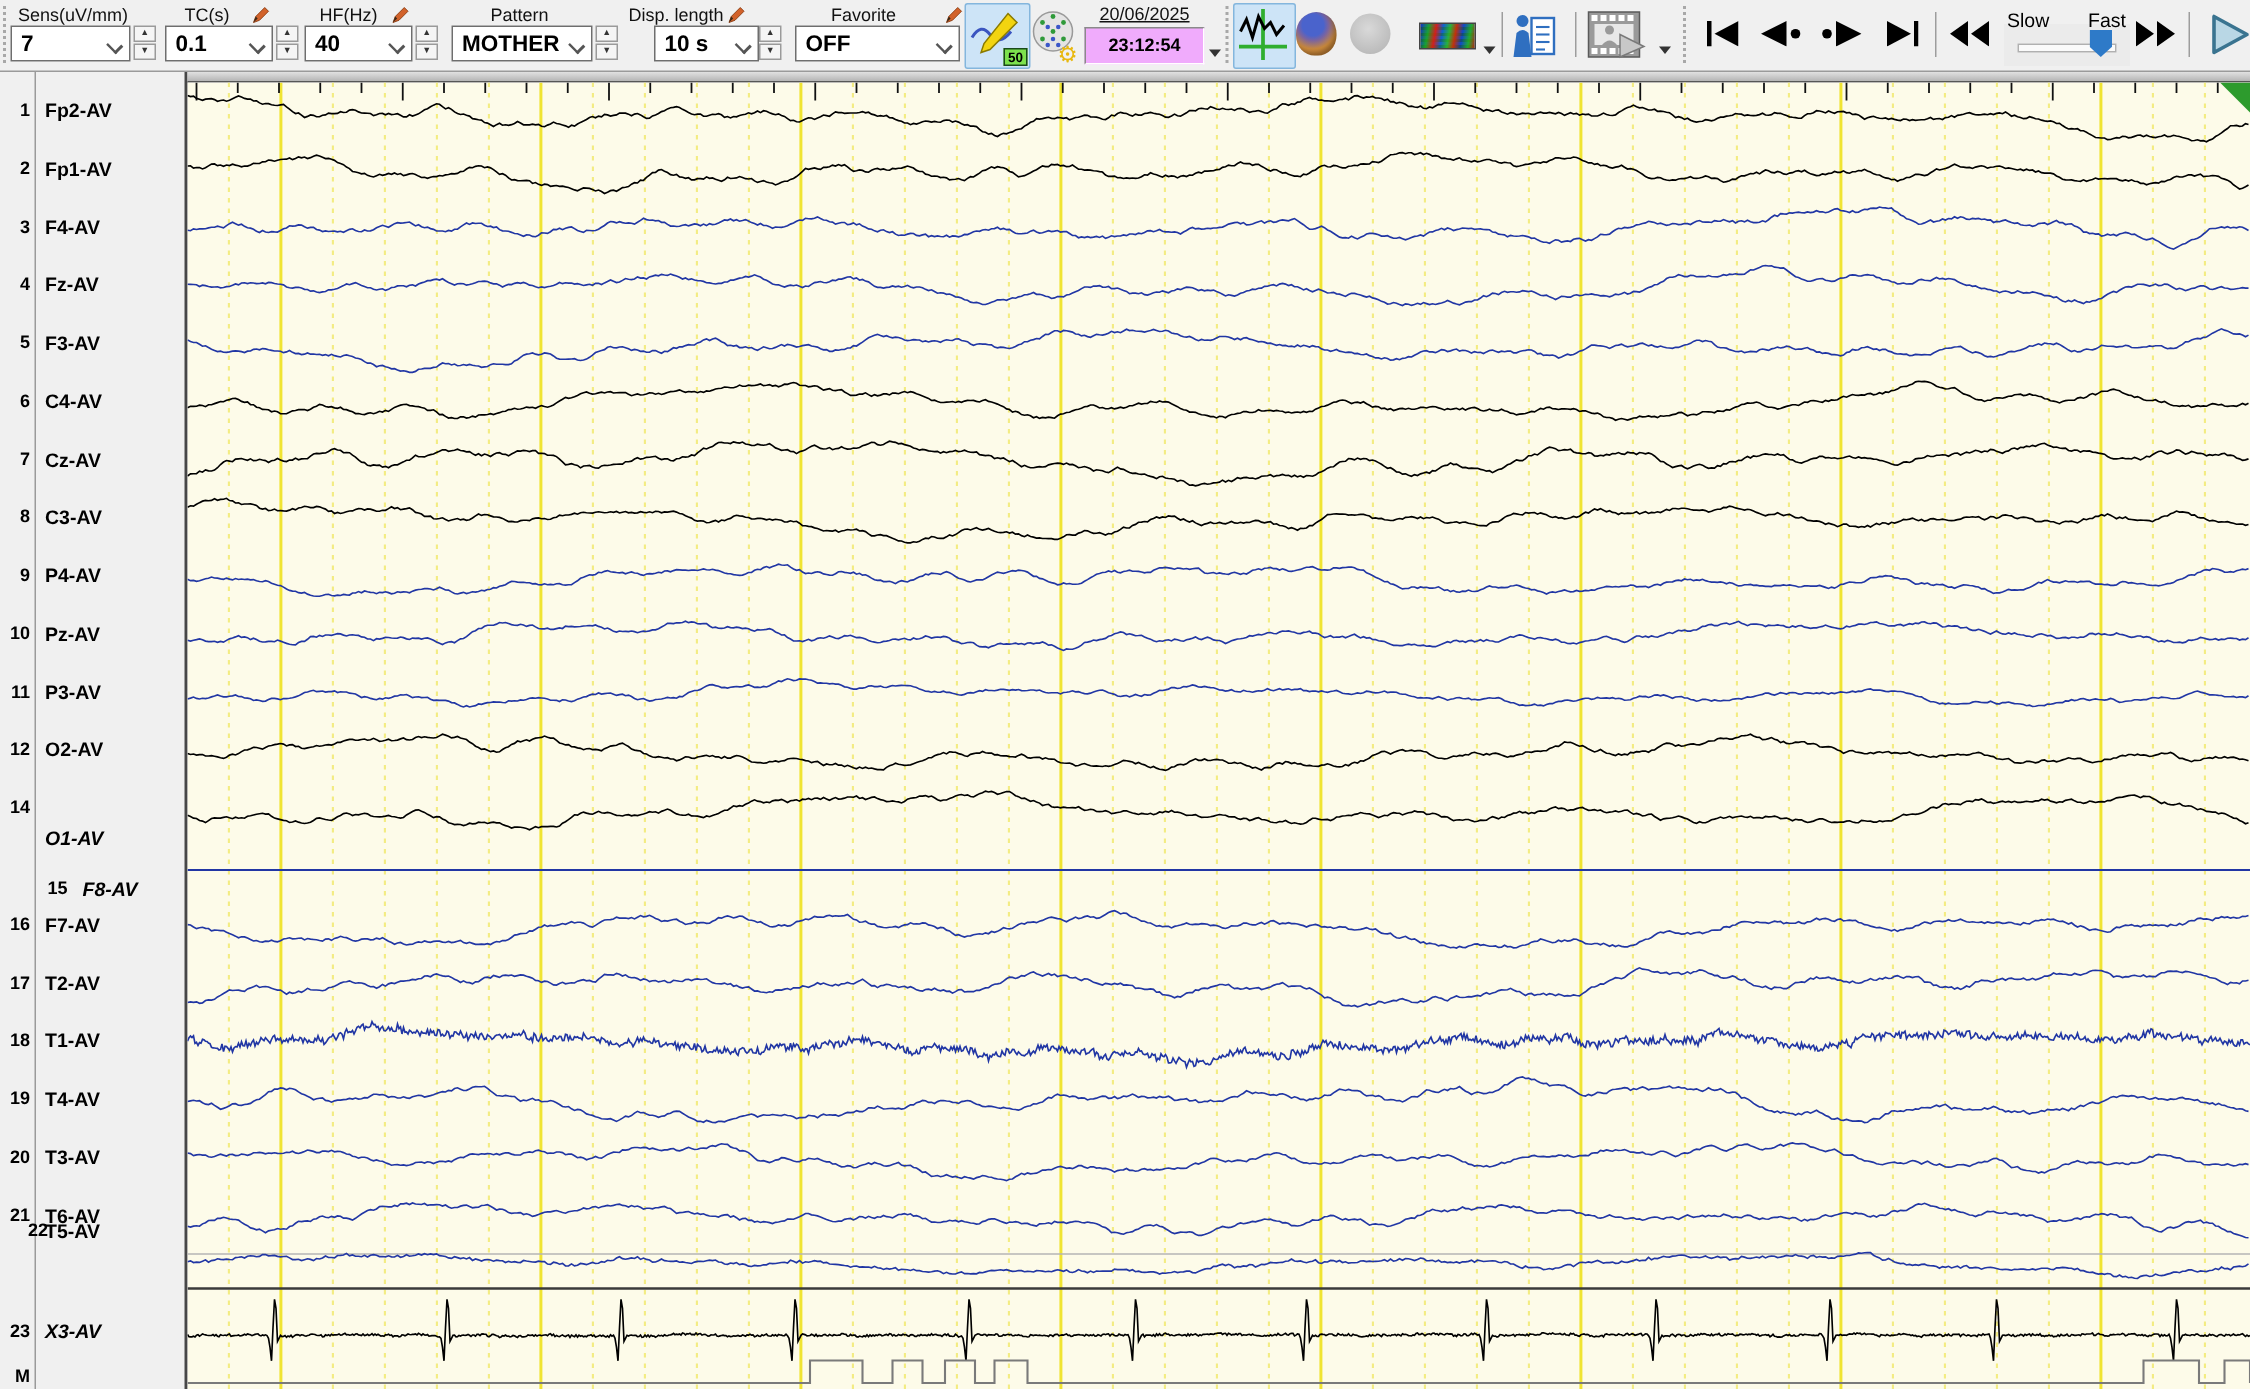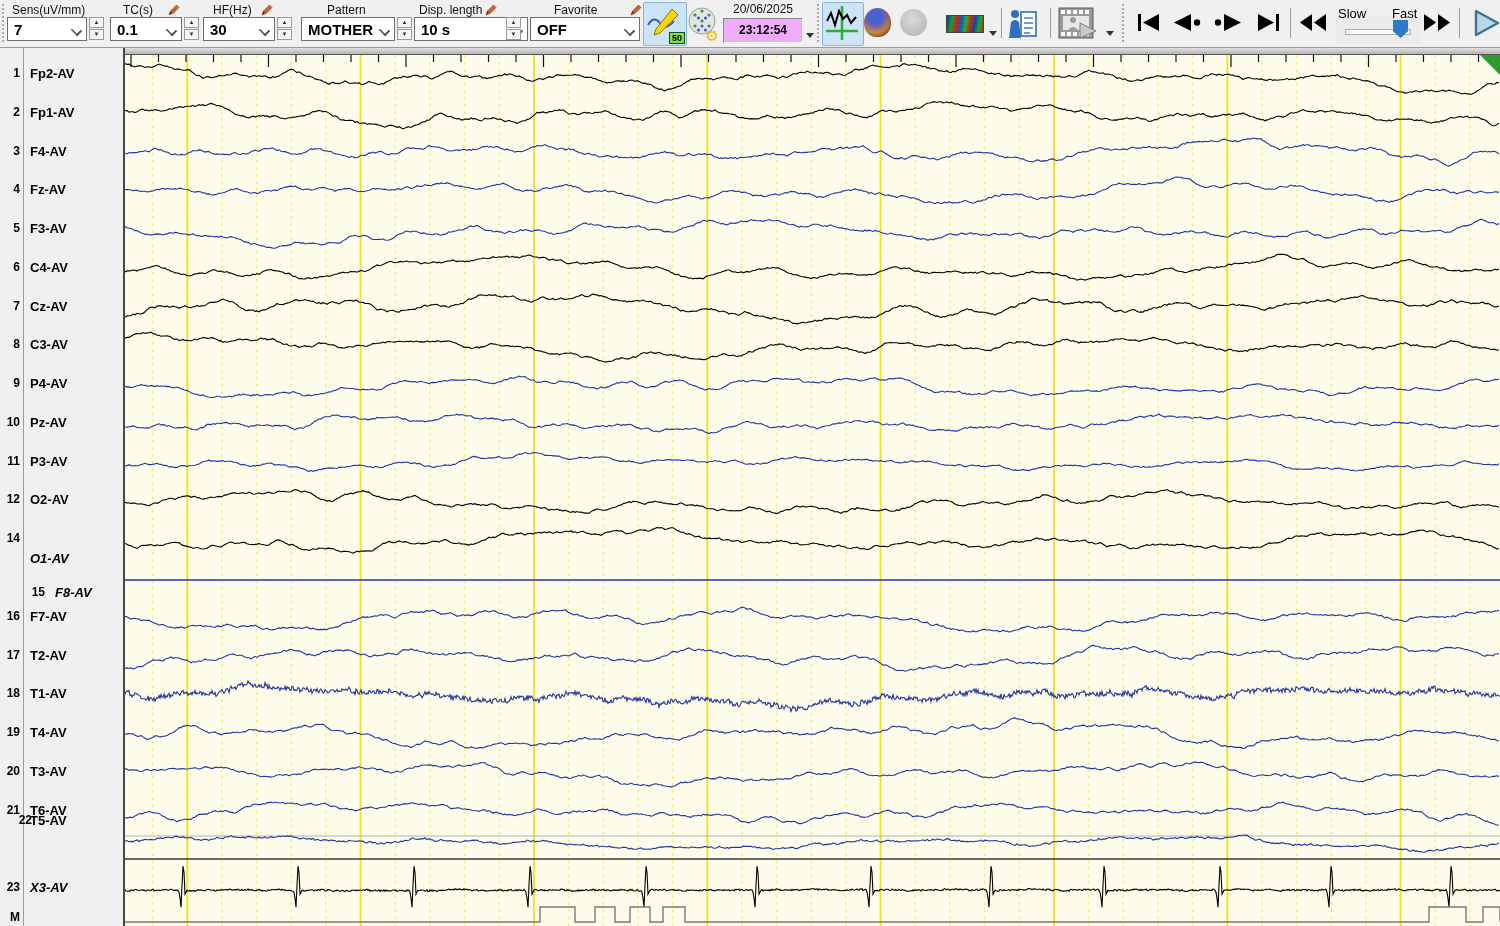--- a/index.html
+++ b/index.html
@@ -18,21 +18,21 @@
                border-right:2px solid #555;border-bottom:2px solid #555;transform:rotate(45deg) scale(1,.8);}
   .spinner{position:absolute;top:17px;width:15px;height:24px;}
   .spinner .sb{position:absolute;left:0;width:15px;height:11px;background:#f5f5f5;border:1px solid #9a9a9a;
                box-sizing:border-box;font-size:6px;line-height:9px;text-align:center;color:#333;cursor:pointer;}
   .spinner .up{top:0;} .spinner .dn{top:12px;}
   .pencil{position:absolute;top:3px;width:14px;height:13px;}
   .sep{position:absolute;top:8px;width:1px;height:30px;background:#9d9d9d;}
   .tbtn{position:absolute;cursor:pointer;}
   .tbtn.selected{background:#cde4f7;border:1px solid #84b6dd;border-radius:2px;}
   .datetime{position:absolute;left:723px;top:2px;width:80px;}
-  .date{font-size:12px;color:#111;text-align:center;}
+  .date{font-size:12px;color:#111;text-align:center;text-decoration:underline;}
   .clock{margin-top:2px;height:23px;background:#f0abfc;border-top:1px solid #8a8a8a;border-left:1px solid #8a8a8a;
          border-right:1px solid #fff;border-bottom:1px solid #fff;font-size:12px;font-weight:bold;color:#000;
          text-align:center;line-height:22px;}
   .caret{position:absolute;width:0;height:0;border-left:4px solid transparent;border-right:4px solid transparent;
          border-top:5px solid #333;cursor:pointer;}
   .sliderpanel{position:absolute;left:1336px;top:16px;width:84px;height:28px;background:#ebebeb;}
   .slabel{position:absolute;top:6px;font-size:13px;color:#000;}
   .groove{position:absolute;left:1345px;top:29px;width:64px;height:4px;background:#fafafa;border:1px solid #b0b0b0;}
   .thumb{position:absolute;left:1393px;top:20px;width:15px;height:18px;background:#2e7ac8;
          clip-path:polygon(0 0,100% 0,100% 62%,50% 100%,0 62%);cursor:pointer;}
@@ -88,21 +88,21 @@
     <div class="sb up">▲</div>
     <div class="sb dn">▼</div>
   </div>
 
   <span class="tlabel" style="left:213px">HF(Hz)</span>
   <svg class="pencil" style="left:260px" viewBox="0 0 14 13">
     <path d="M2 12 L3.5 8 L9.5 2 L12 4.5 L6 10.5 Z" fill="#d2622a" stroke="#8a3a10" stroke-width="0.6"></path>
     <path d="M2 12 L3.5 8 L4.8 9.3 Z" fill="#3a2a18"></path>
   </svg>
   <div class="combo" style="left:203px;width:72px">
-    <span class="val">30</span>
+    <span class="val">40</span>
       <span class="chev"></span>
   </div>
   <div class="spinner" style="left:277px">
     <div class="sb up">▲</div>
     <div class="sb dn">▼</div>
   </div>
 
   <span class="tlabel" style="left:327px">Pattern</span>
   <div class="combo" style="left:301px;width:94px">
     <span class="val">MOTHER</span>
@@ -111,21 +111,21 @@
   <div class="spinner" style="left:397px">
     <div class="sb up">▲</div>
     <div class="sb dn">▼</div>
   </div>
 
   <span class="tlabel" style="left:419px">Disp. length</span>
   <svg class="pencil" style="left:484px" viewBox="0 0 14 13">
     <path d="M2 12 L3.5 8 L9.5 2 L12 4.5 L6 10.5 Z" fill="#d2622a" stroke="#8a3a10" stroke-width="0.6"></path>
     <path d="M2 12 L3.5 8 L4.8 9.3 Z" fill="#3a2a18"></path>
   </svg>
-  <div class="combo" style="left:414px;width:114px">
+  <div class="combo" style="left:436px;width:70px">
     <span class="val">10 s</span>
       <span class="chev"></span>
   </div>
   <div class="spinner" style="left:506px">
     <div class="sb up">▲</div>
     <div class="sb dn">▼</div>
   </div>
 
   <span class="tlabel" style="left:554px">Favorite</span>
   <svg class="pencil" style="left:629px" viewBox="0 0 14 13">

